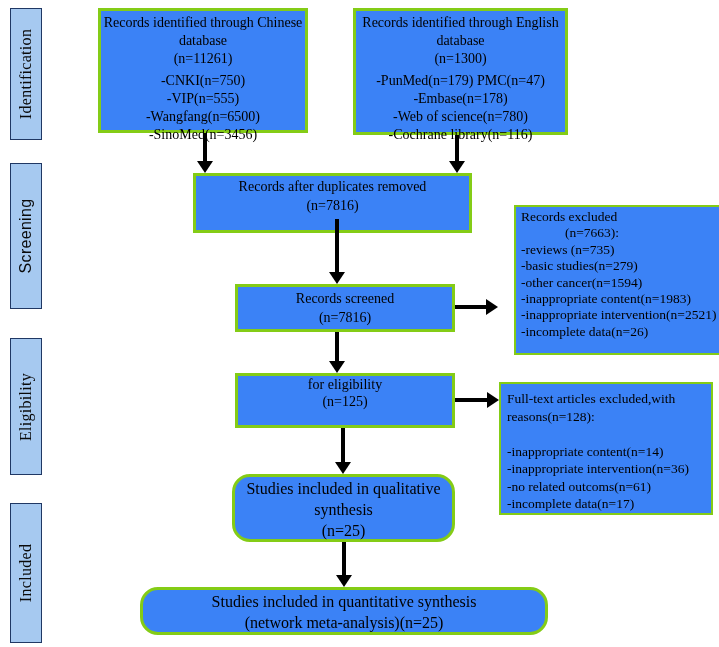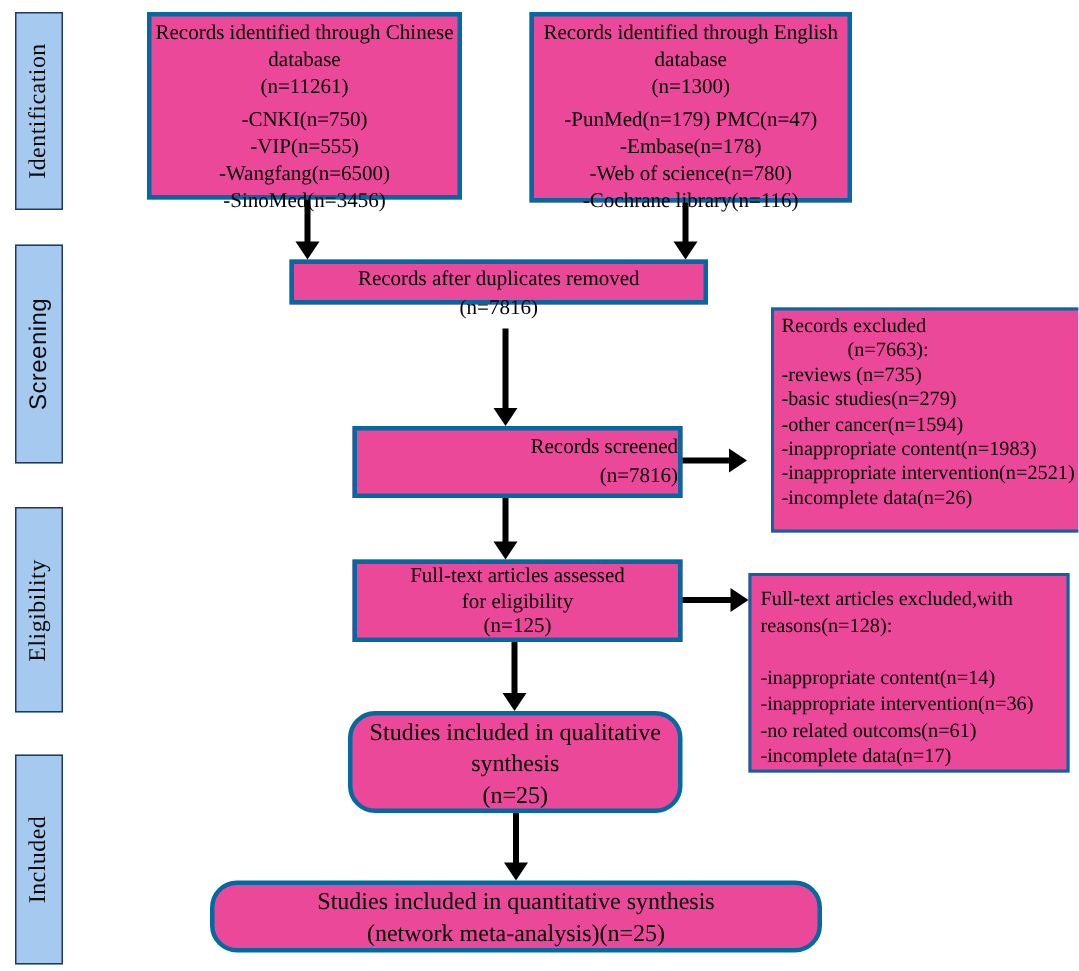--- a/index.html
+++ b/index.html
@@ -5,21 +5,21 @@
   html,body{margin:0;padding:0;background:#ffffff;}
   #canvas{position:relative;width:719px;height:647px;background:#ffffff;overflow:hidden;
           font-family:"Liberation Serif", serif;color:#000;}
   
   .band{position:absolute;left:10px;width:32px;background:#a6c9f0;border:1px solid #203864;
         box-sizing:border-box;display:flex;align-items:center;justify-content:center;}
   .band .lbl{transform:rotate(-90deg);white-space:nowrap;font-size:16px;color:#0a0a0a;
              font-family:"Liberation Serif", serif;letter-spacing:0.3px;}
   .band .lbl.sans{font-family:"Liberation Sans", sans-serif;font-size:16px;}
   
-  .box{position:absolute;background:#ec4899;border:3px solid #0369a1;box-sizing:border-box;
+  .box{position:absolute;background:#3b82f6;border:3px solid #84cc16;box-sizing:border-box;
        text-align:center;}
   .box.side{border-width:2px;text-align:left;}
   .ln{min-height:1em;}
   .ln:empty::before{content:"\00a0";}
   .f14{font-size:14px;line-height:18px;}
   .f14t{font-size:14px;line-height:19px;}
   .f16{font-size:16px;line-height:21px;border-radius:18px;}
   .f13{font-size:13.5px;line-height:16.4px;}
   .f13b{font-size:13.5px;line-height:17.5px;}
   .items{margin-top:4px;}
@@ -69,43 +69,42 @@
     <div class="ln">database</div>
     <div class="ln">(n=1300)</div>
     <div class="items">
       <div class="ln">-PunMed(n=179) PMC(n=47)</div>
       <div class="ln">-Embase(n=178)</div>
       <div class="ln">-Web of science(n=780)</div>
       <div class="ln">-Cochrane library(n=116)</div>
     </div>
   </div>
 
-  <div class="box f14t" style="left:193px;top:173px;width:279px;height:30px;padding-top:1px;">
+  <div class="box f14t" style="left:193px;top:173px;width:279px;height:60px;padding-top:1px;">
     <div class="ln">Records after duplicates removed</div>
     <div class="ln">(n=7816)</div>
   </div>
 
-  <div class="box f14t" style="left:235px;top:284px;width:220px;height:48px;padding-top:2px;text-align:right;">
+  <div class="box f14t" style="left:235px;top:284px;width:220px;height:48px;padding-top:2px;">
     <div class="ln">Records screened</div>
     <div class="ln">(n=7816)</div>
   </div>
 
   <div class="box side f13 padl" style="left:498px;top:205px;width:215px;height:150px;">
     <div class="ln">Records excluded</div>
     <div class="ln indent">(n=7663):</div>
     <div class="ln">-reviews (n=735)</div>
     <div class="ln">-basic studies(n=279)</div>
     <div class="ln">-other cancer(n=1594)</div>
     <div class="ln">-inappropriate content(n=1983)</div>
     <div class="ln">-inappropriate intervention(n=2521)</div>
     <div class="ln">-incomplete data(n=26)</div>
   </div>
 
   <div class="box" style="left:235px;top:373px;width:220px;height:55px;font-size:14px;line-height:16.5px;padding-top:1px;">
-    <div class="ln">Full-text articles assessed</div>
     <div class="ln">for eligibility</div>
     <div class="ln">(n=125)</div>
   </div>
 
   <div class="box side f13b" style="left:499px;top:382px;width:214px;height:133px;padding:6px 4px 2px 6px;">
     <div class="ln">Full-text articles excluded,with</div>
     <div class="ln">reasons(n=128):</div>
     <div class="ln"></div>
     <div class="ln">-inappropriate content(n=14)</div>
     <div class="ln">-inappropriate intervention(n=36)</div>

